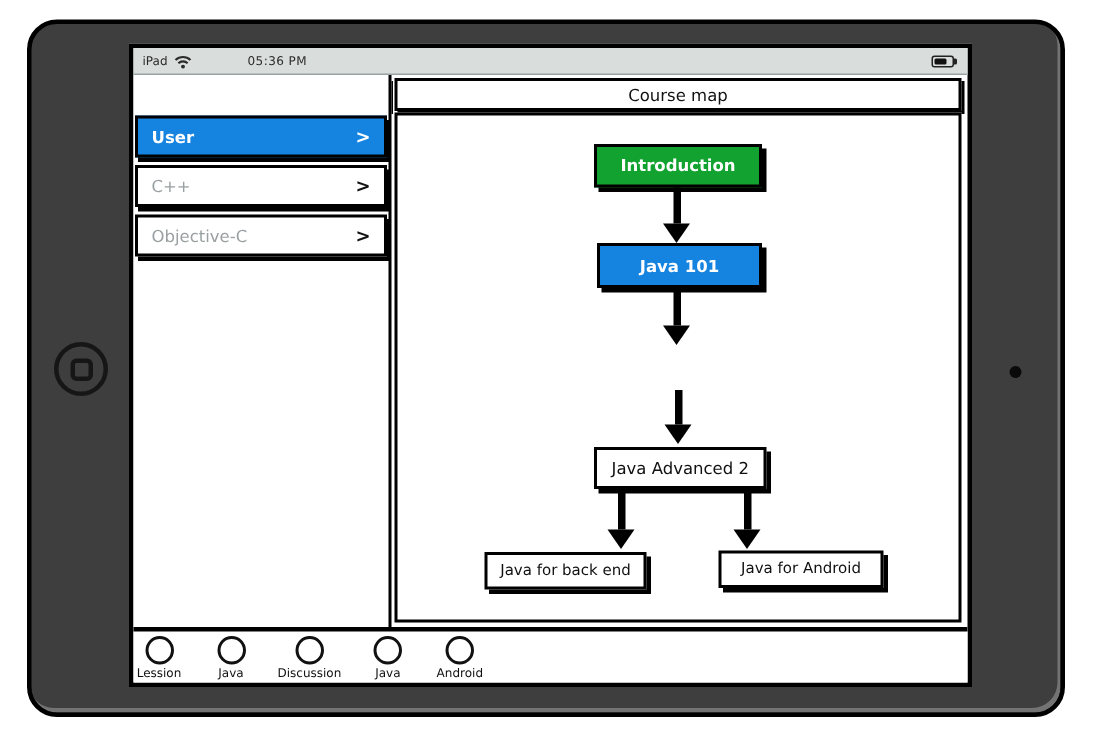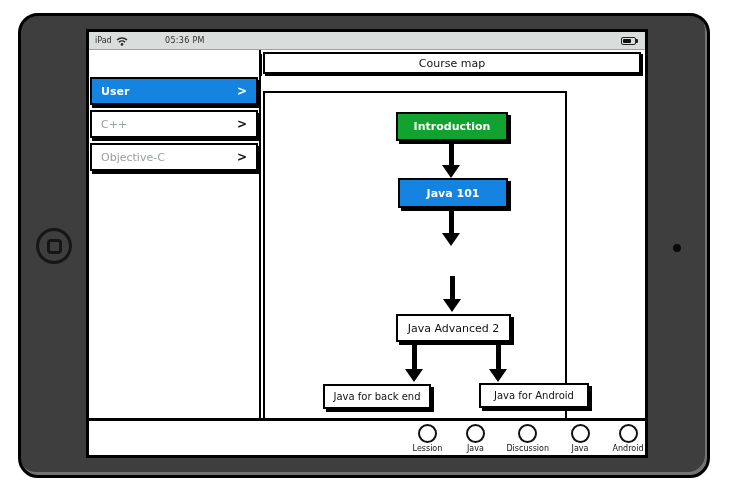--- a/index.html
+++ b/index.html
@@ -51,21 +51,21 @@
     display:flex; align-items:center; justify-content:space-between;
     padding:0 9px; font-size:11px; cursor:pointer; }
   .side-item .side-label { color:#9aa0a2; }
   .side-item .chev { color:#111; font-weight:bold; font-size:12px; }
   .side-item.selected { background:#1583e0; }
   .side-item.selected .side-label { color:#fff; font-weight:bold; }
   .side-item.selected .chev { color:#fff; }
   .si-0 { top:27px; } .si-1 { top:60px; } .si-2 { top:93px;text-align:right; }
 
   
-  .content-panel { position:absolute; left:174px; top:41px; width:304px; height:340px;
+  .content-panel { position:absolute; left:174px; top:25px; width:378px; height:340px;
     background:#fff; border:2px solid #000; }
   .node { position:absolute; border:2px solid #000; box-shadow:3px 3px 0 #000;
     display:flex; align-items:center; justify-content:center;
     font-size:11px; cursor:pointer; background:#fff; color:#111; }
   .node.bold { font-weight:bold; }
   .n-0 { left:131px; top:19px;  width:112px; height:29px; }
   .n-1 { left:133px; top:85px;  width:110px; height:30px; }
   .n-2 { left:136px; top:155px; width:110px; height:28px; }
   .n-3 { left:131px; top:221px; width:115px; height:28px; }
   .n-4 { left:58px;  top:291px; width:108px; height:25px; font-size:10px; }
@@ -77,22 +77,22 @@
     border-right:9px solid transparent; border-top:13px solid #000; }
   .a-1 { left:177px; top:48px; }  .a-1 .shaft { height:24px; }
   .a-2 { left:177px; top:115px; } .a-2 .shaft { height:25px; }
   .a-3 { left:178px; top:183px; } .a-3 .shaft { height:23px; }
   .a-4 { left:140px; top:249px; } .a-4 .shaft { height:27px; }
   .a-5 { left:224px; top:249px; } .a-5 .shaft { height:27px; }
 
   
   .toolbar { position:absolute; left:0; right:0; bottom:0; height:37px;
     border-top:3px solid #000; background:#fff;
-    display:flex; justify-content:flex-end; align-items:flex-start;
-    gap:14px; padding-top:3px;padding-left:21px; }
+    display:flex; justify-content:flex-start; align-items:flex-start;
+    gap:14px; padding-top:3px; }
   .tb-item { display:flex; flex-direction:column; align-items:center; cursor:pointer; min-width:34px; }
   .tb-circle { width:19px; height:19px; border:2px solid #111; border-radius:50%; background:#fff; }
   .tb-label { font-size:8px; color:#111; margin-top:1px; white-space:nowrap; }
 </style>
 </head>
 <body>
 
 <div class="canvas">
   <div class="tablet">
 

